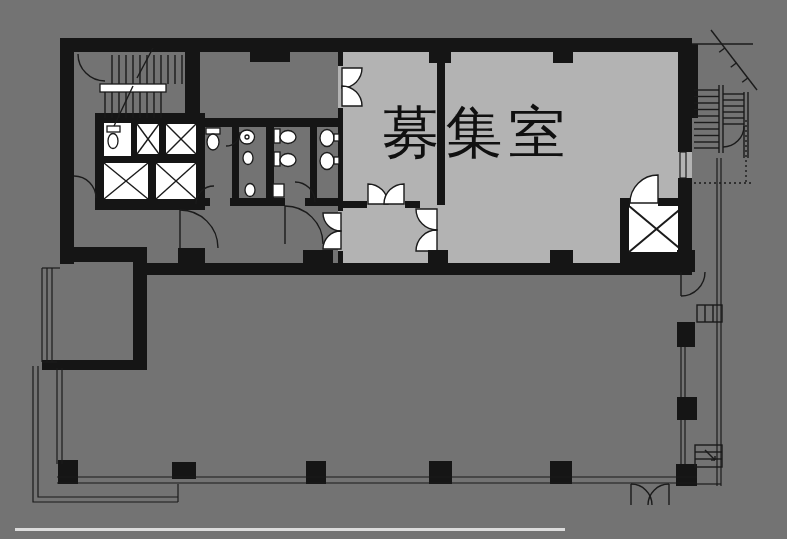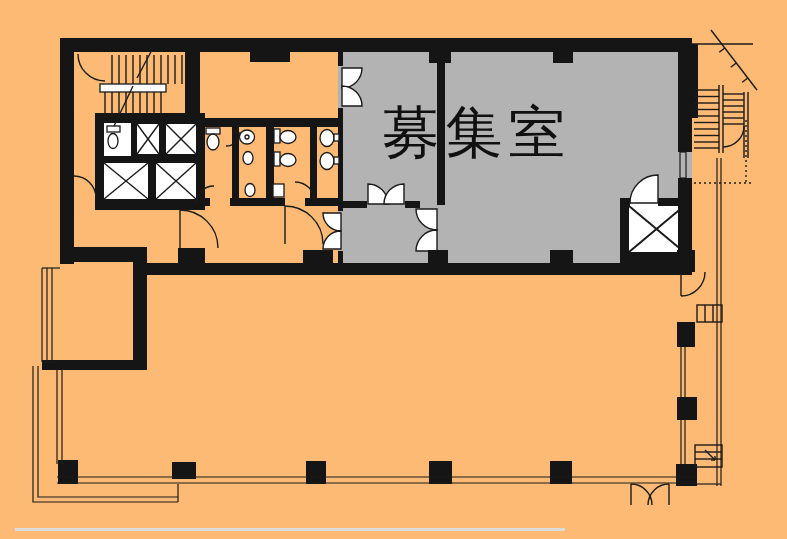--- a/index.html
+++ b/index.html
@@ -1,16 +1,16 @@
 <!DOCTYPE html>
 <html><head>
 <meta charset="utf-8">
 <style>
   html,body{margin:0;padding:0;background:#ffffff;}
-  .stage{position:relative;width:787px;height:539px;background:#fdba74;overflow:hidden;
+  .stage{position:relative;width:787px;height:539px;background:#737373;overflow:hidden;
          font-family:"Liberation Serif","DejaVu Serif",serif;}
   svg{position:absolute;left:0;top:0;}
   .wall{fill:#151515;stroke:none;}
   .ln{stroke:#1b1b1b;stroke-width:2;fill:none;}
   .thin{stroke:#1b1b1b;stroke-width:1.4;fill:none;}
   .glass{stroke:#1b1b1b;stroke-width:1.2;fill:none;}
   .dash{stroke:#1b1b1b;stroke-width:1.4;fill:none;stroke-dasharray:2 3;}
   .sector{fill:#ffffff;stroke:#1b1b1b;stroke-width:1.4;}
   .boxw{fill:#ffffff;stroke:none;}
   .fix{fill:#ffffff;stroke:#1b1b1b;stroke-width:1.3;}

